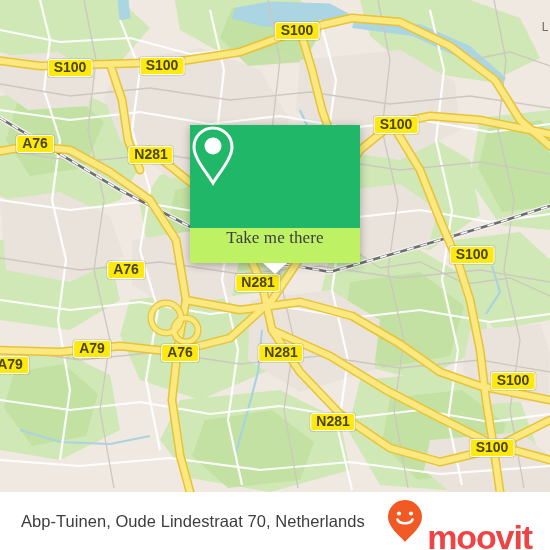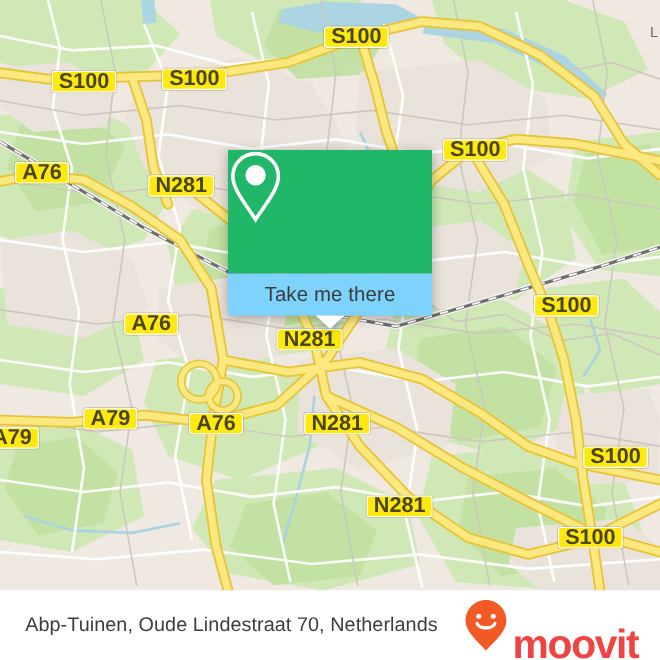--- a/index.html
+++ b/index.html
@@ -26,39 +26,39 @@
   
   #popup{
     position:absolute;left:190px;top:125px;width:170px;z-index:60;
     filter:drop-shadow(0 2px 5px rgba(0,0,0,0.30));
   }
   #popup-top{
     height:103px;background:#20b768;
     display:flex;align-items:center;justify-content:center;
   }
   #popup-bottom{
-    height:35px;background:#7dd3fc;
-    display:flex;align-items:center;justify-content:center;
+    height:35px;background:#bef264;
+    display:flex;align-items:flex-start;justify-content:center;font-family:Liberation Serif, serif;
   }
   #popup-label{font-size:17px;color:#3c3c3c;letter-spacing:0.1px;}
   #popup-tail{
     position:absolute;left:50%;top:138px;margin-left:-12px;
     width:0;height:0;
     border-left:12px solid transparent;
     border-right:12px solid transparent;
     border-top:11px solid #ffffff;
   }
 
   
   .shield{
     position:absolute;z-index:30;
     background:#fde910;border:1.4px solid #ffffff;
     border-radius:2.5px;
     color:#4a4416;
-    font-size:18px;font-weight:bold;
+    font-size:14px;font-weight:bold;
     padding:1px 5px 2px 5px;
     line-height:13px;
     box-shadow:0 0 0 0.6px rgba(120,110,20,0.35);
     white-space:nowrap;
     transform:translate(-50%,-50%);
   }
 
   .place-label{
     position:absolute;z-index:25;
     font-size:12px;color:#6b6b6b;white-space:nowrap;

